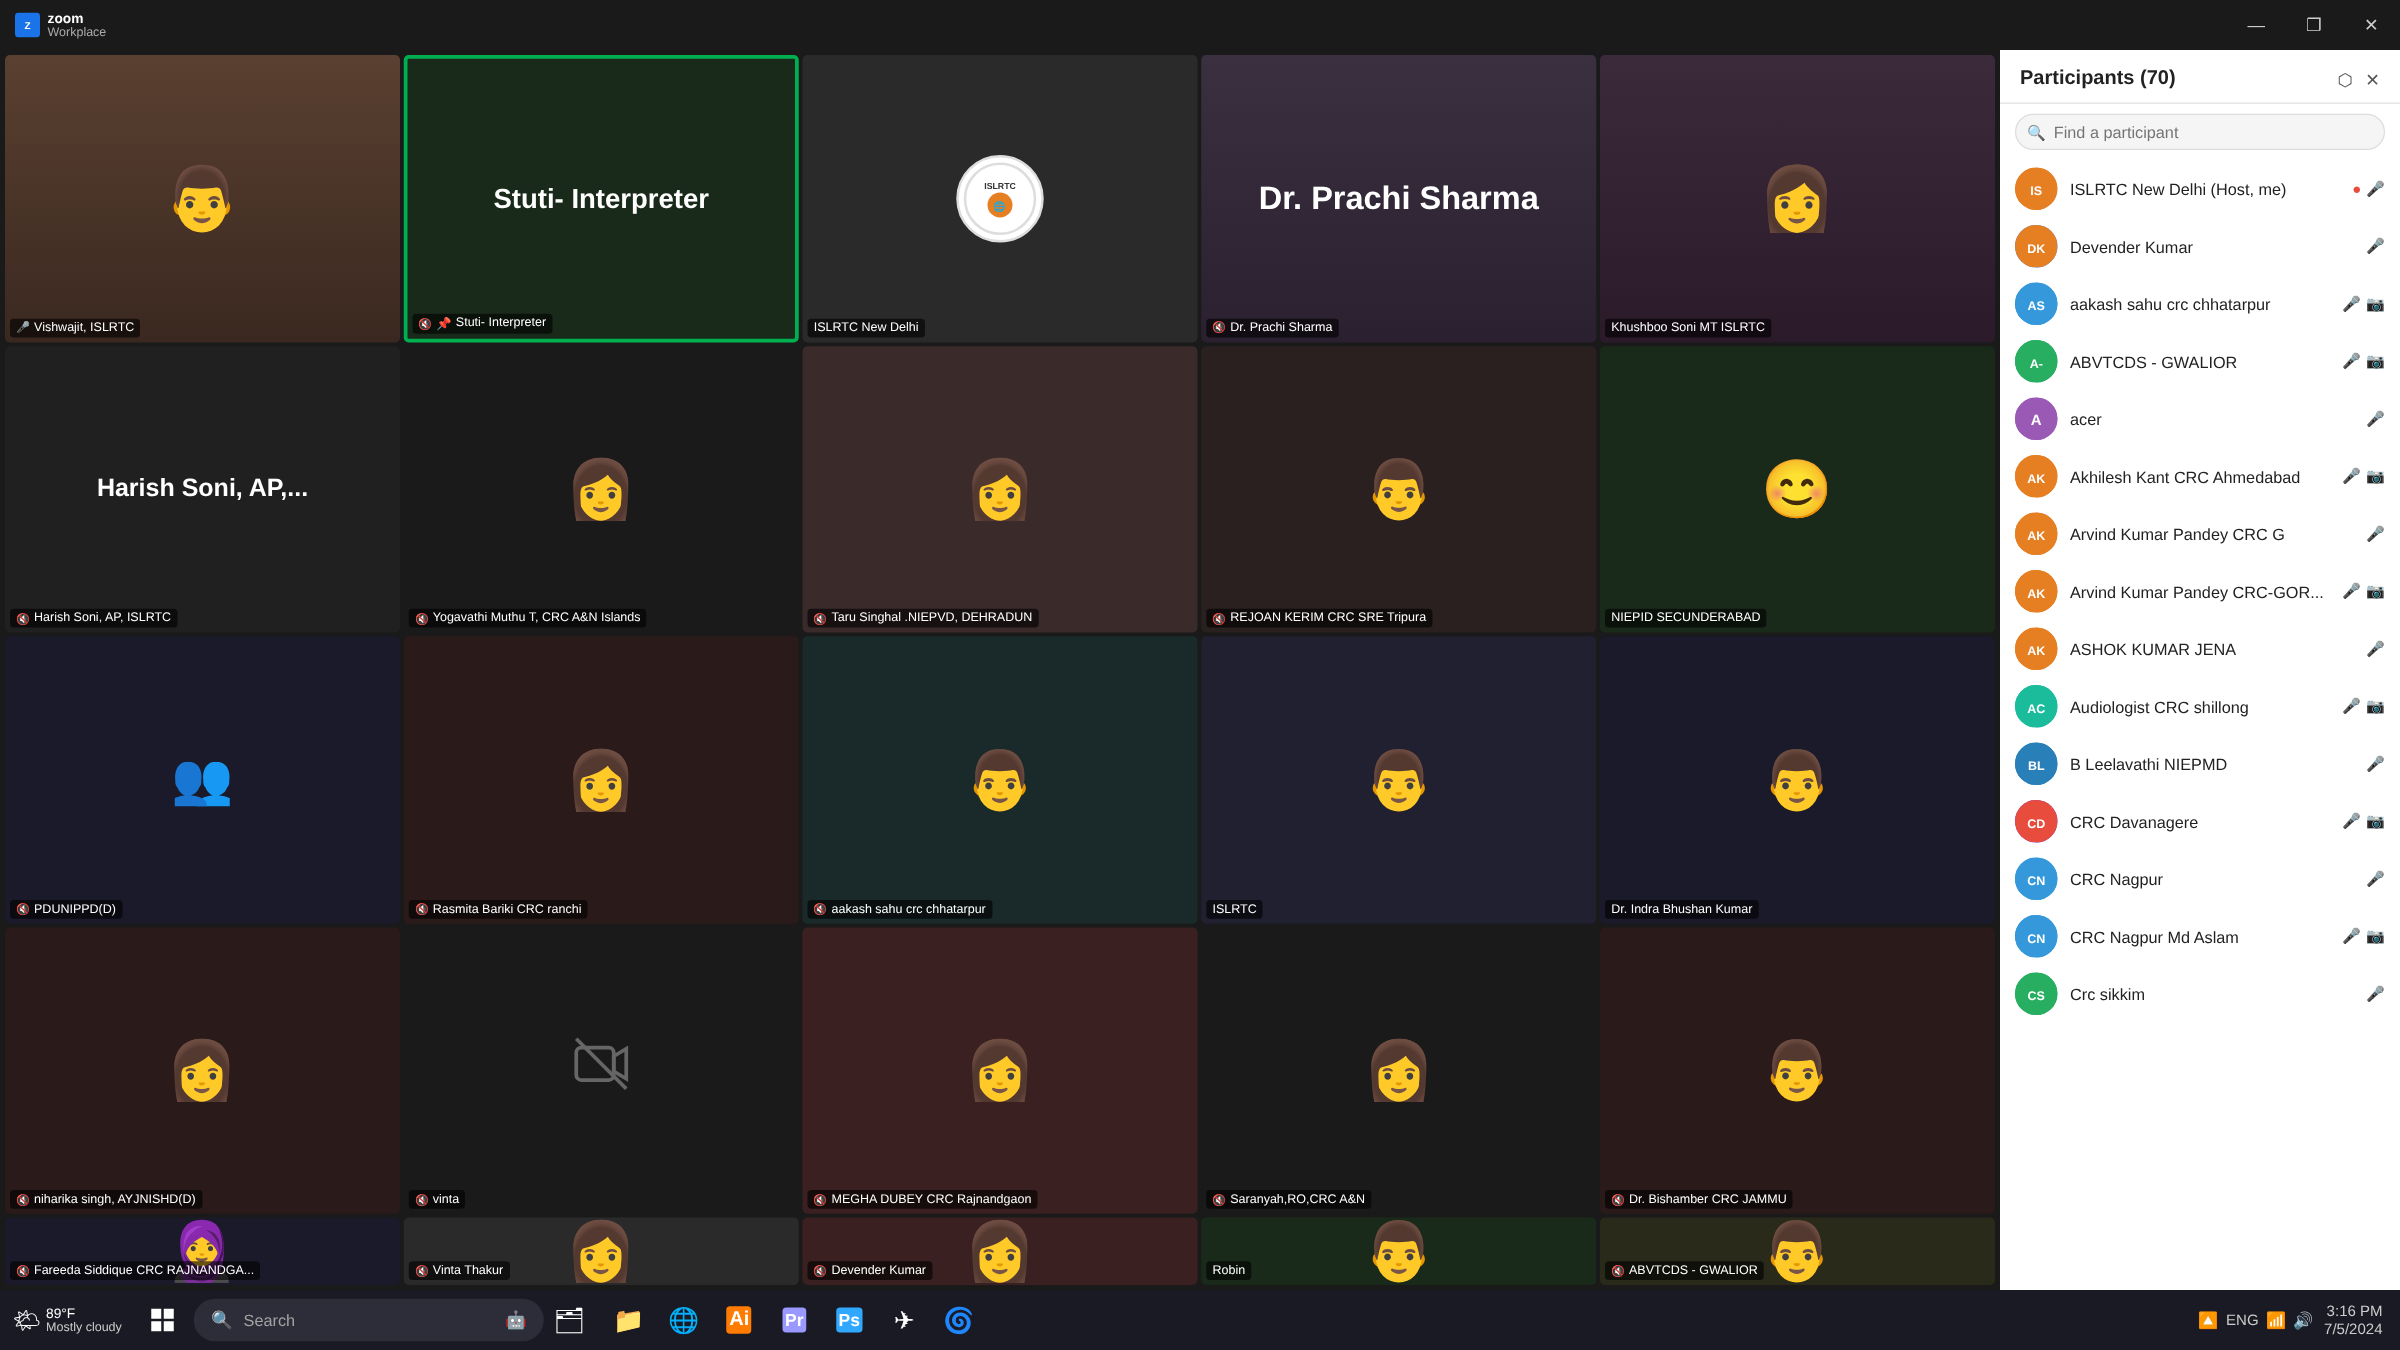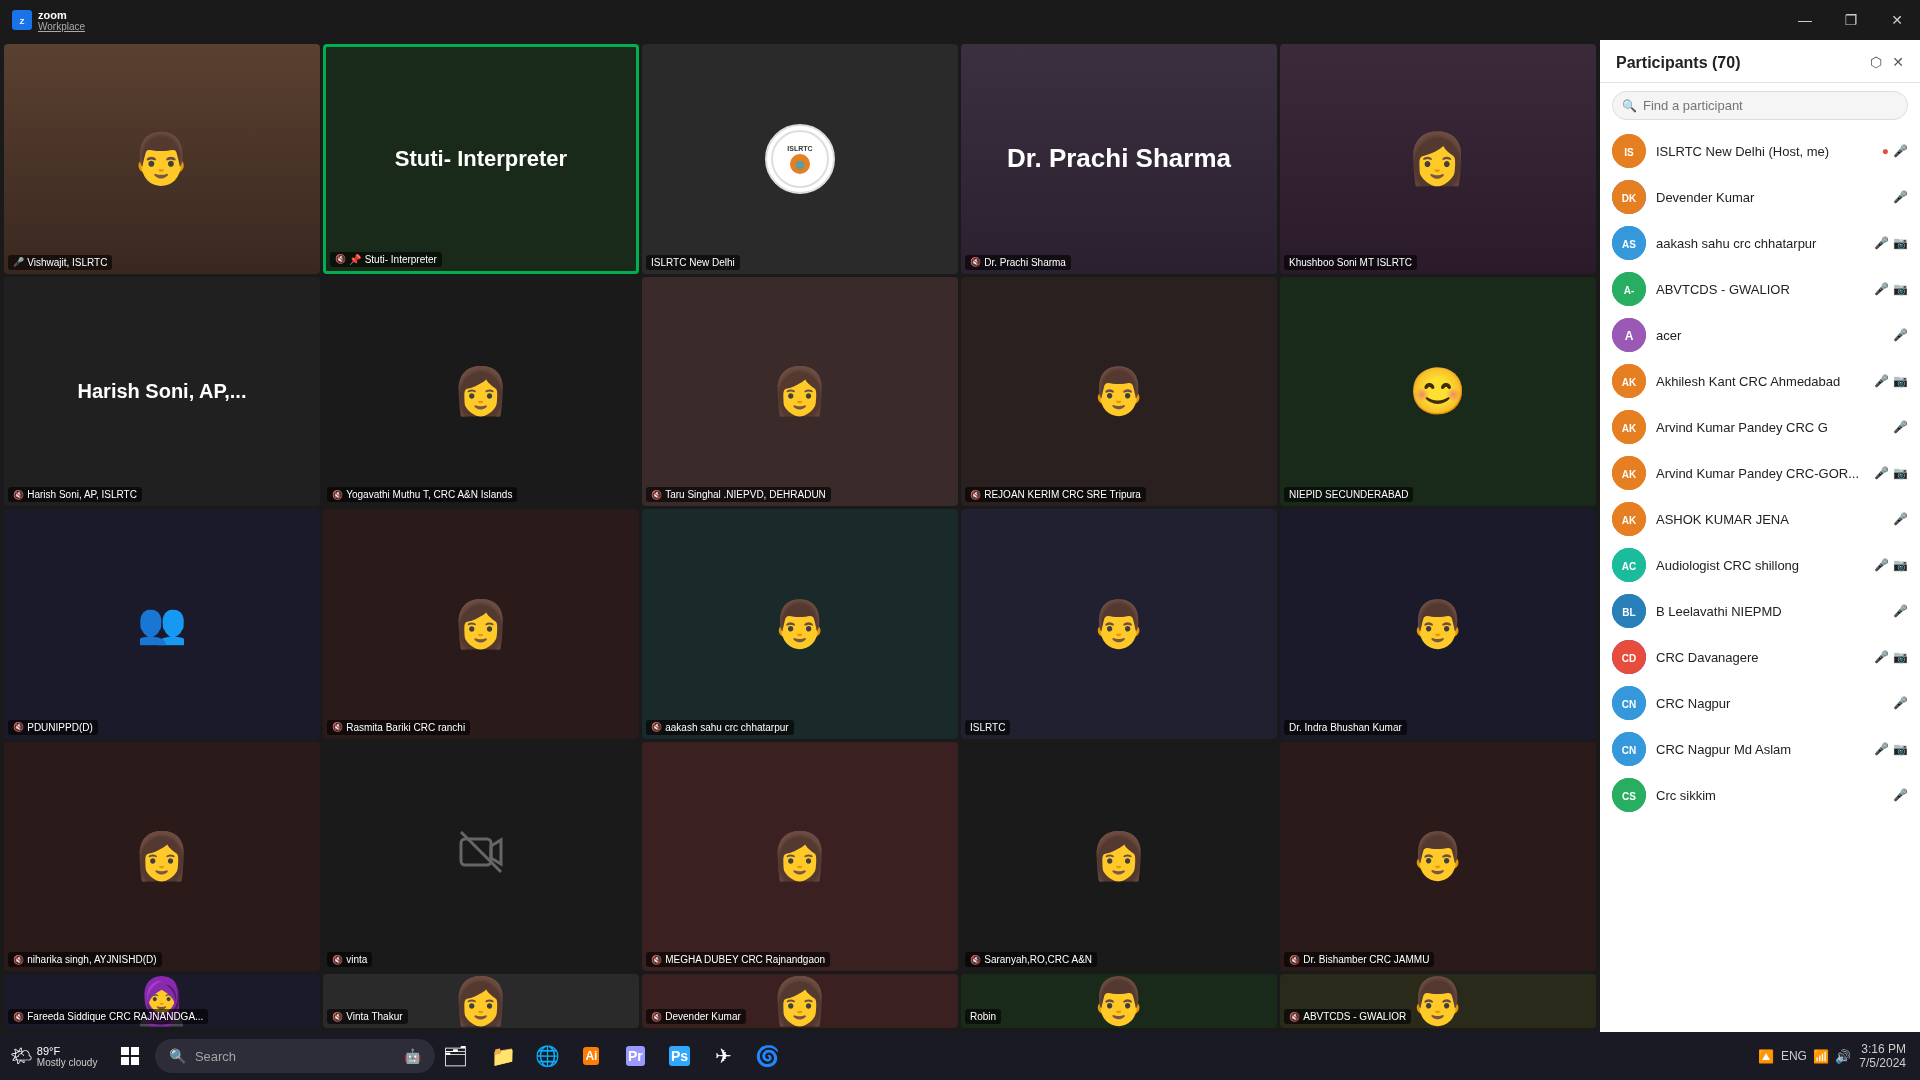--- a/index.html
+++ b/index.html
@@ -29,21 +29,20 @@
     }
     #titlebar .logo-text {
       font-size: 11px;
       color: #fff;
       font-weight: 600;
     }
     #titlebar .logo-sub {
       font-size: 10px;
       color: #aaa;
       font-weight: 400;
-      text-decoration: underline;
     }
     #titlebar .win-controls {
       position: absolute;
       right: 0;
       top: 0;
       display: flex;
       height: 40px;
     }
     #titlebar .win-btn {
       width: 46px;
@@ -128,21 +127,21 @@
     #participants-panel {
       width: 320px;
       background: #fff;
       color: #222;
       display: flex;
       flex-direction: column;
       height: 100%;
     }
     #panel-header {
       display: flex;
-      align-items: flex-start;
+      align-items: flex-end;
       justify-content: space-between;
       padding: 14px 16px 10px;
       border-bottom: 1px solid #e0e0e0;
     }
     #panel-header .title {
       font-size: 16px;
       font-weight: 600;
       color: #222;
     }
     #panel-header .header-icons {
@@ -843,21 +842,21 @@
   </div>
 
   <div class="taskbar-apps">
     <div class="taskbar-app">
       <span class="app-icon">📁</span>
     </div>
     <div class="taskbar-app">
       <span class="app-icon">🌐</span>
     </div>
     <div class="taskbar-app">
-      <span class="app-icon" style="background:#FF7C00; border-radius:3px; padding:2px; font-size:12px; color:white; font-weight:bold;">Ai</span>
+      <span class="app-icon" style="background:#FF7C00; border-radius:3px; padding:2px; font-size:16px; color:white; font-weight:bold;">Ai</span>
     </div>
     <div class="taskbar-app">
       <span class="app-icon" style="background:#9999FF; border-radius:3px; padding:2px; font-size:14px; color:white; font-weight:bold;">Pr</span>
     </div>
     <div class="taskbar-app">
       <span class="app-icon" style="background:#31A8FF; border-radius:3px; padding:2px; font-size:14px; color:white; font-weight:bold;">Ps</span>
     </div>
     <div class="taskbar-app">
       <span class="app-icon">✈</span>
     </div>

